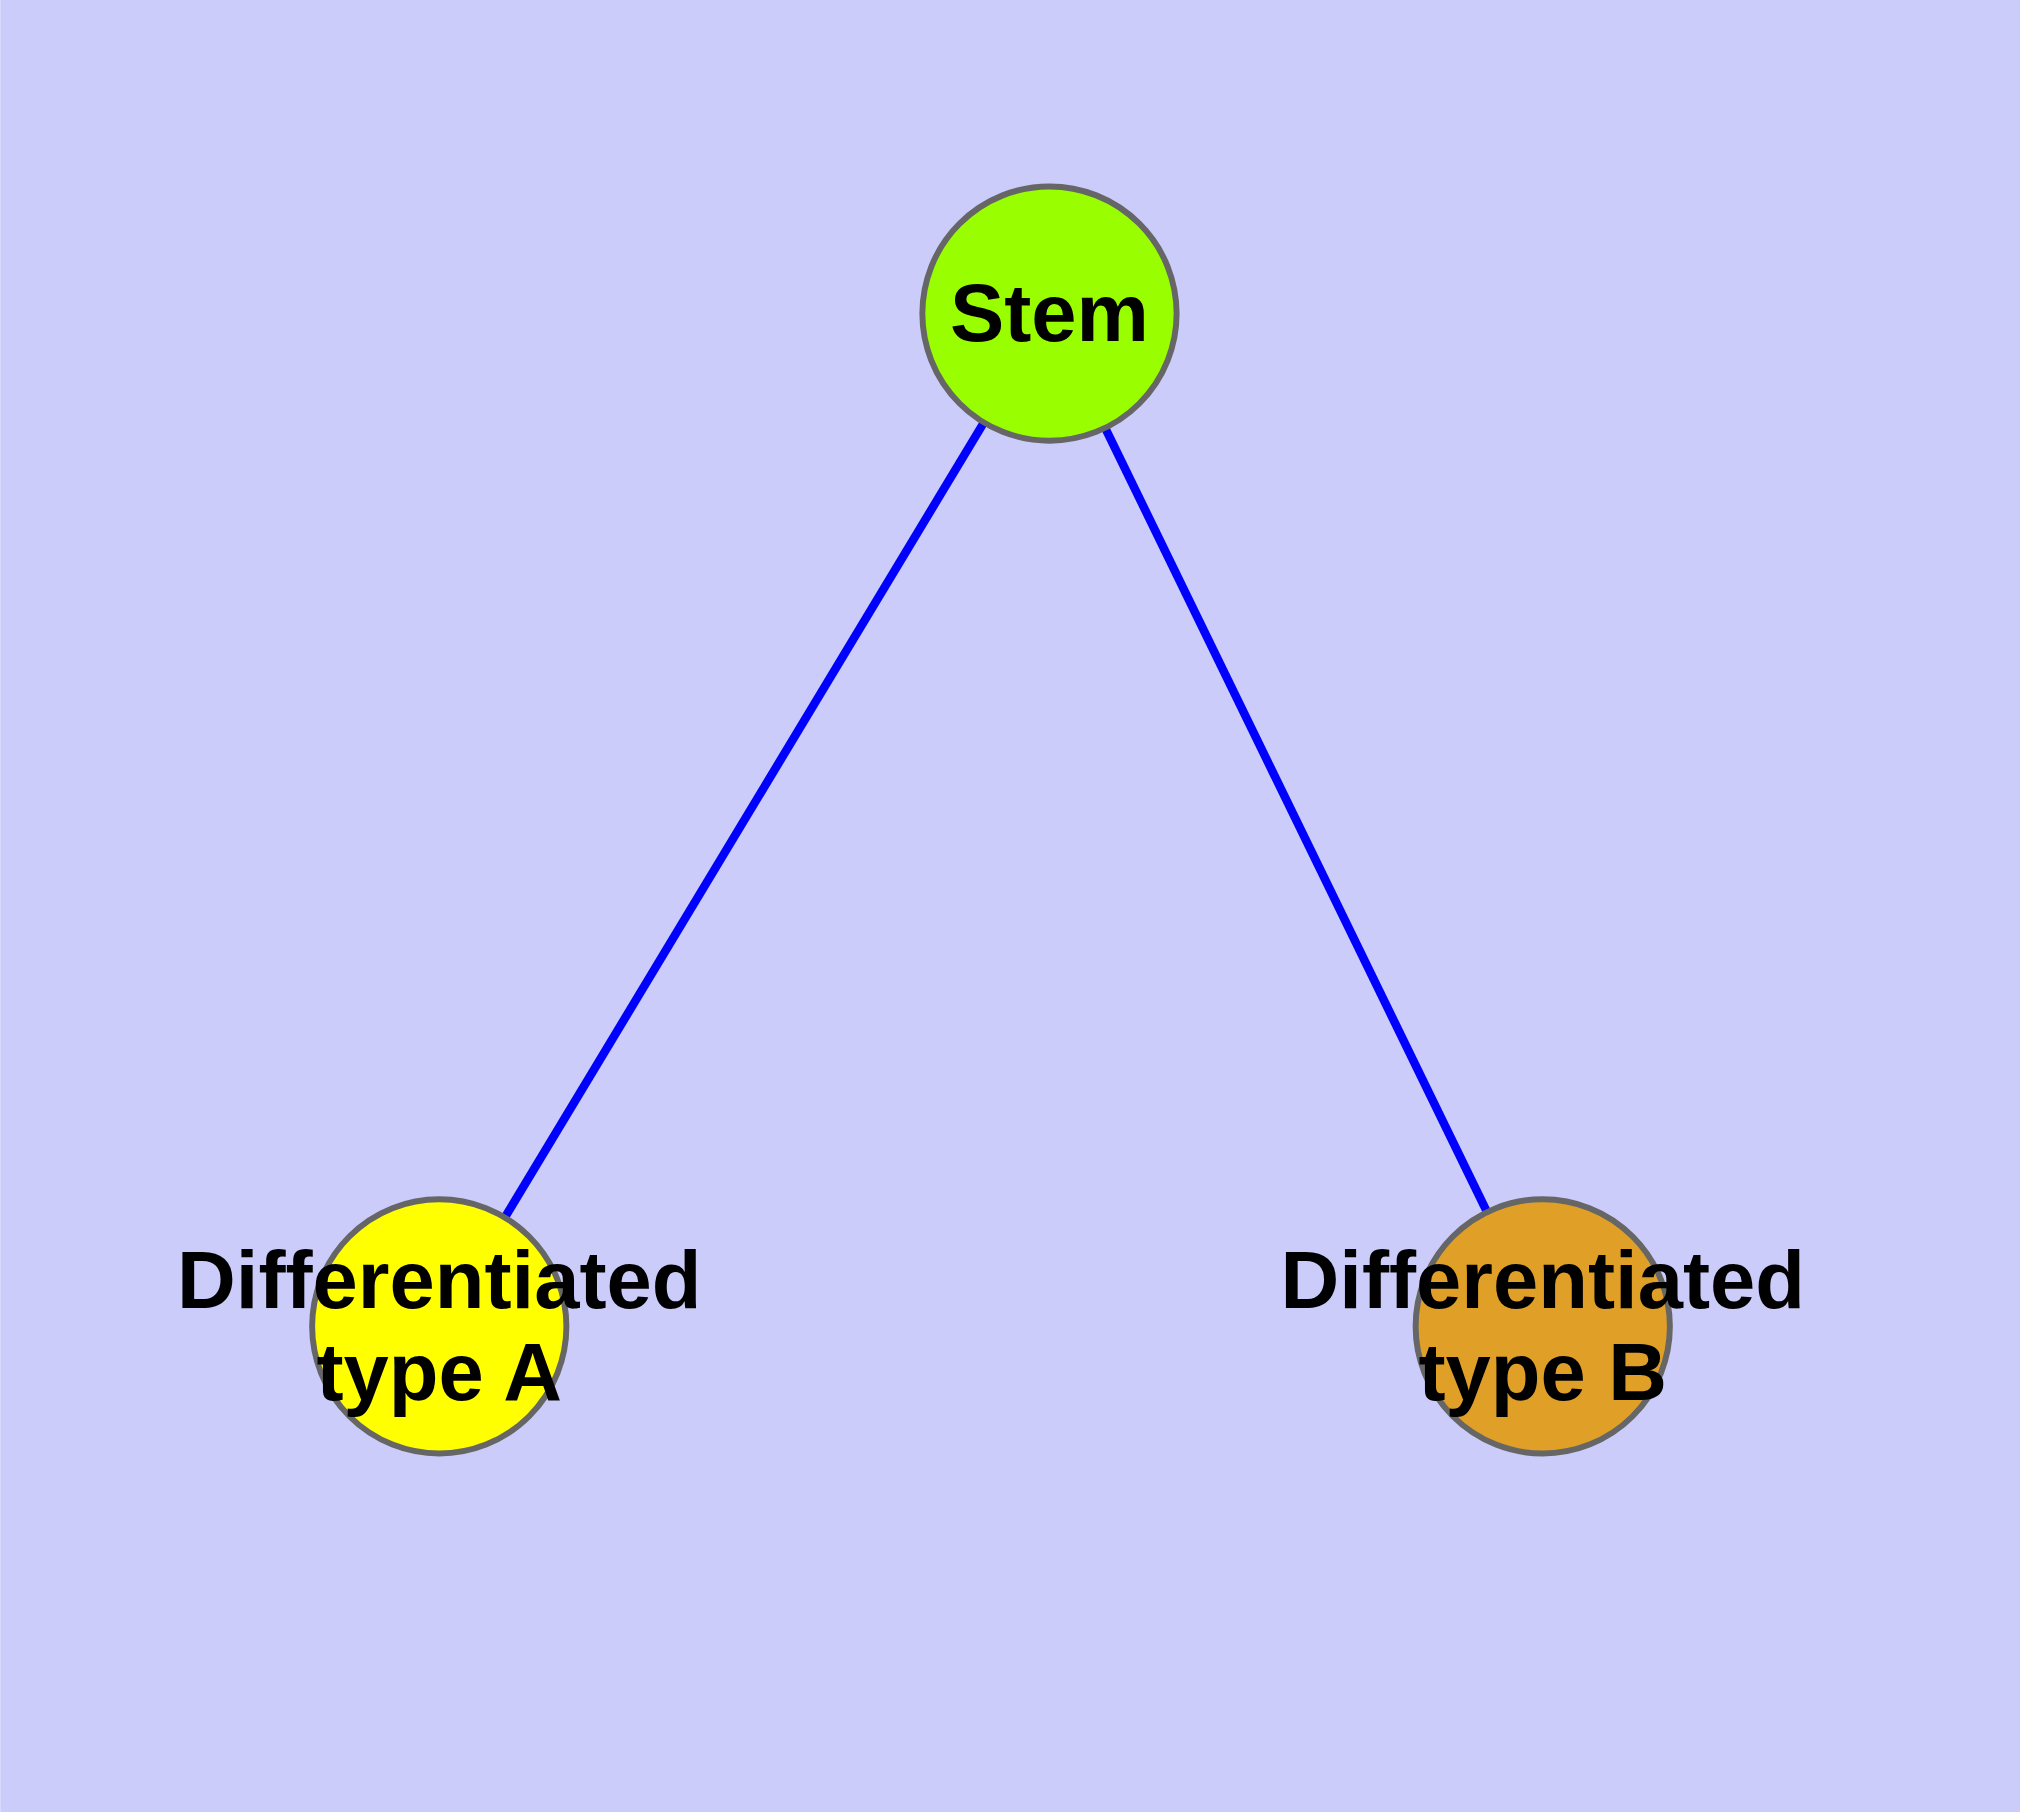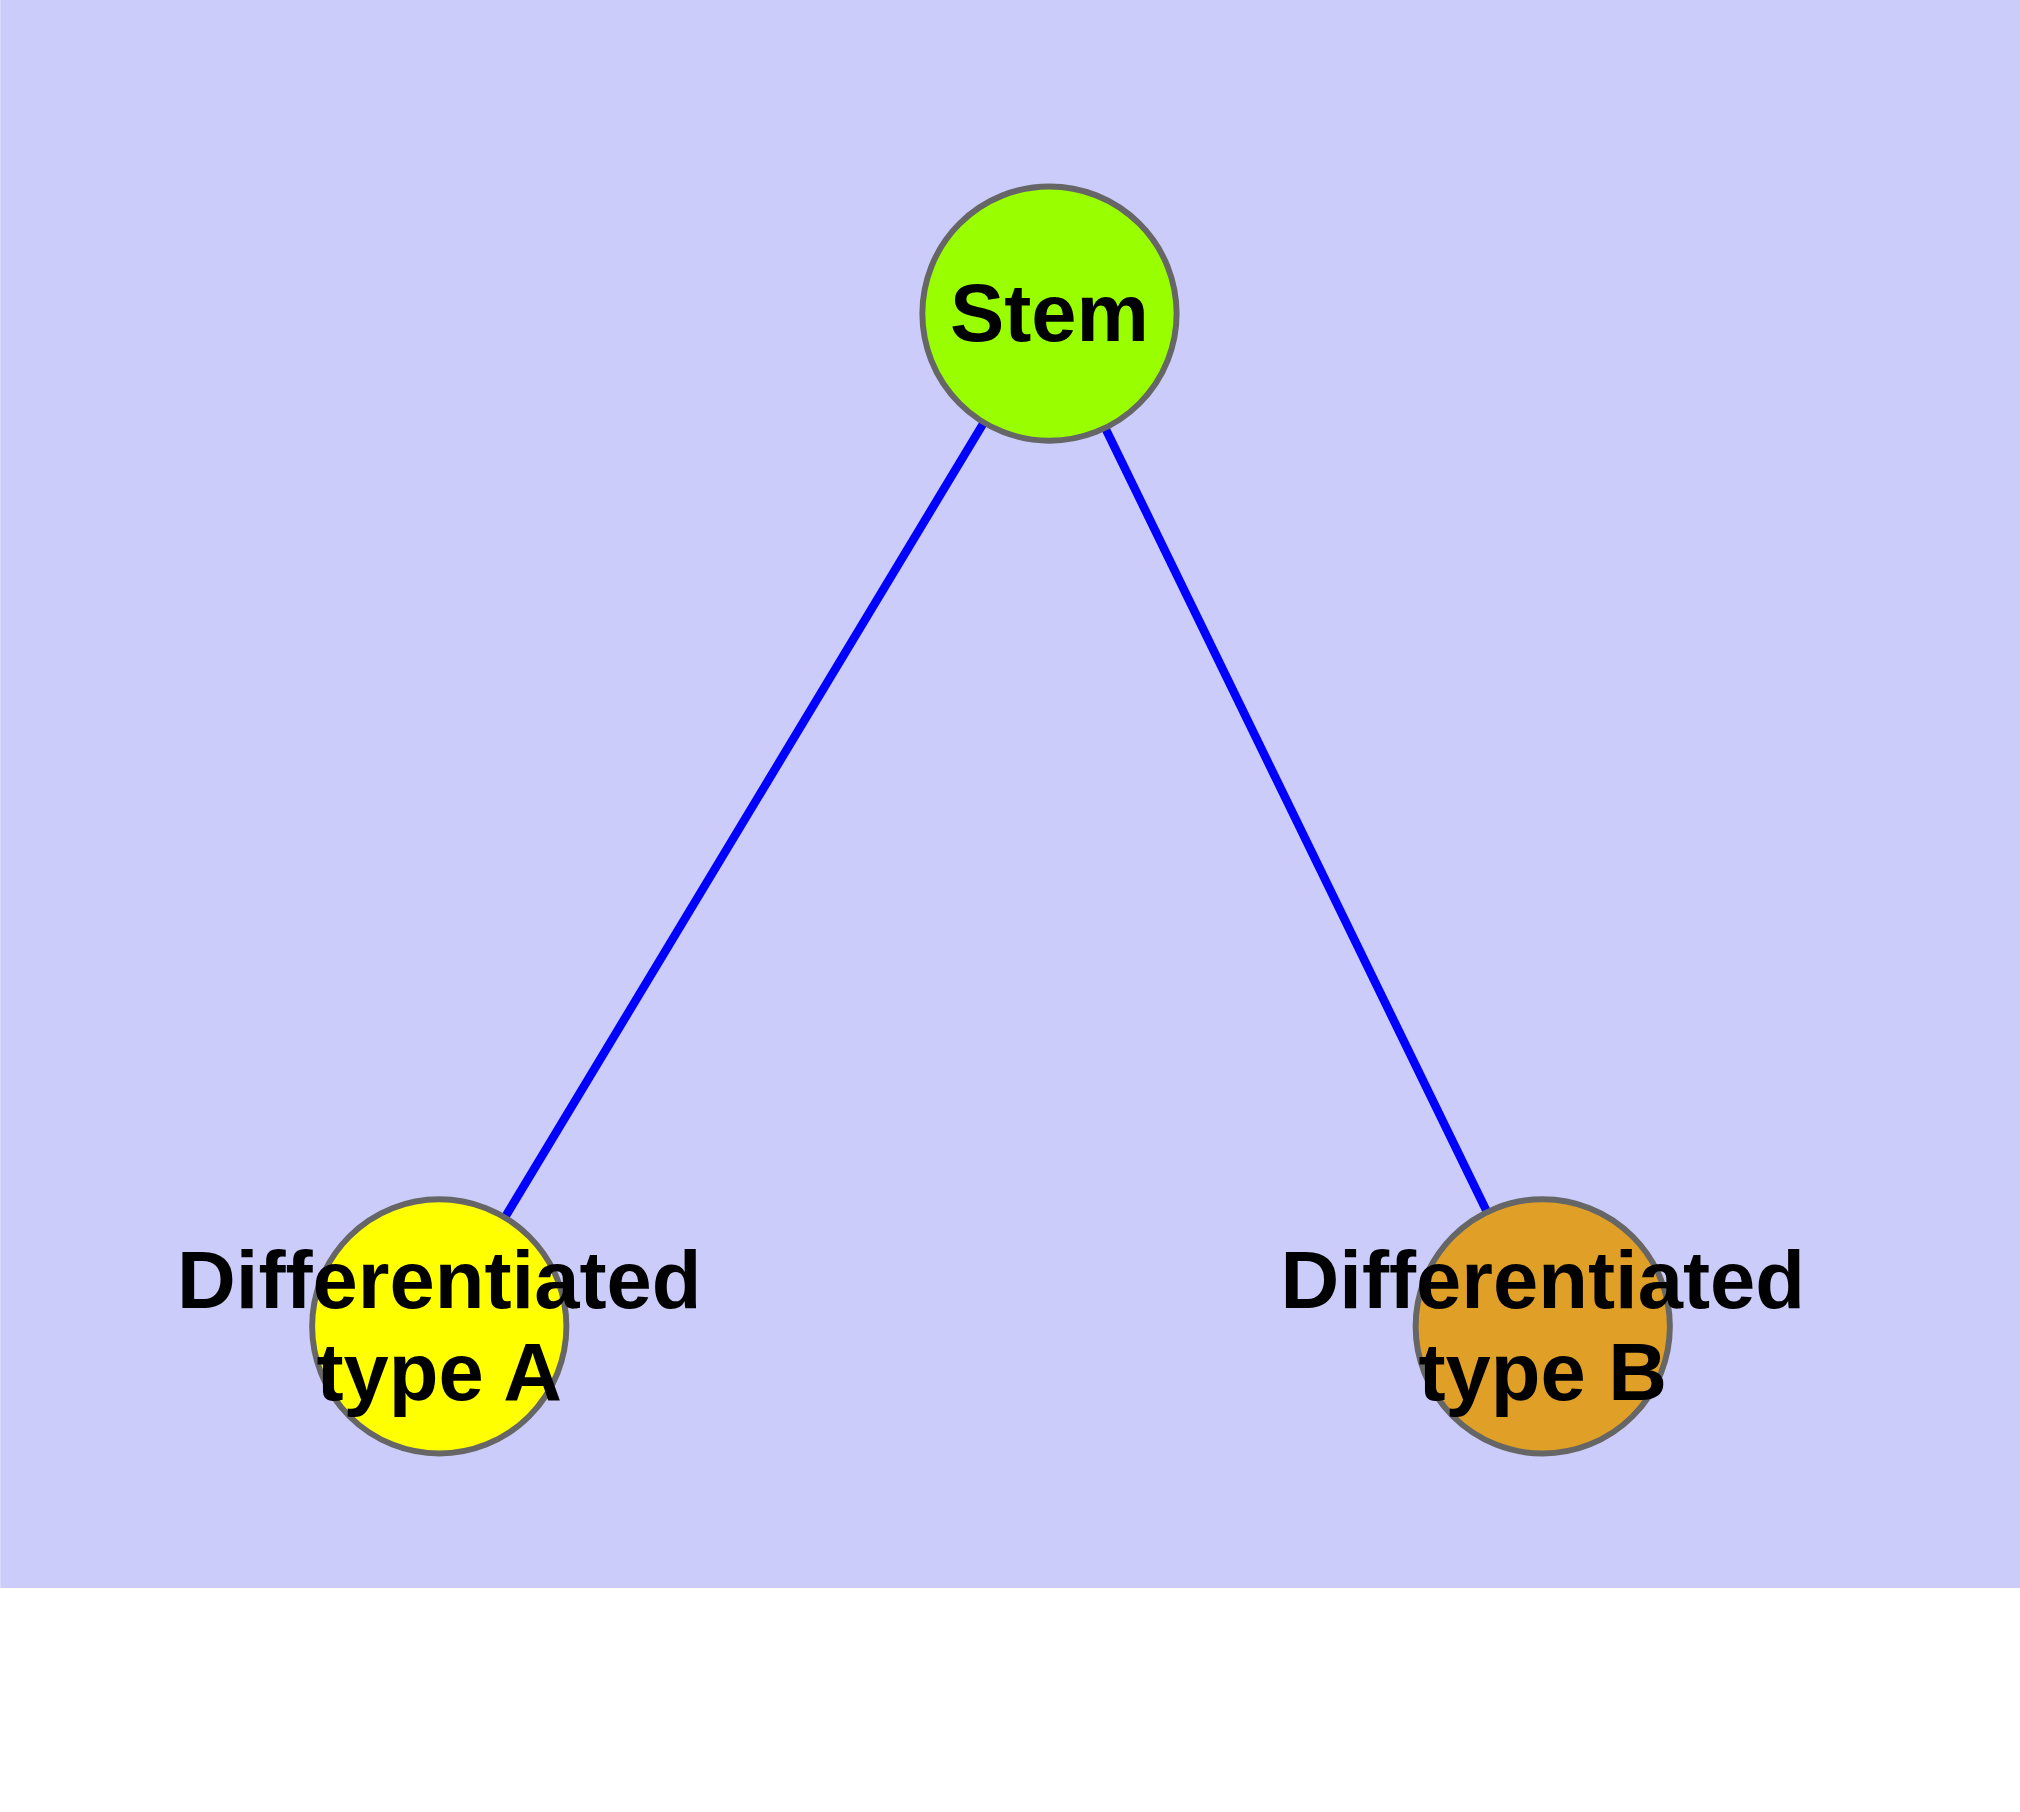--- a/index.html
+++ b/index.html
@@ -6,21 +6,21 @@
     margin: 0;
     padding: 0;
     background: #ffffff;
   }
   body {
     font-family: "Liberation Sans", sans-serif;
   }
   #canvas {
     position: relative;
     width: 2021px;
-    height: 1588px;
+    height: 1812px;
     overflow: hidden;
   }
   #graph-svg {
     position: absolute;
     top: 0;
     left: 0;
     width: 2021px;
     height: 1812px;
     display: block;
   }

